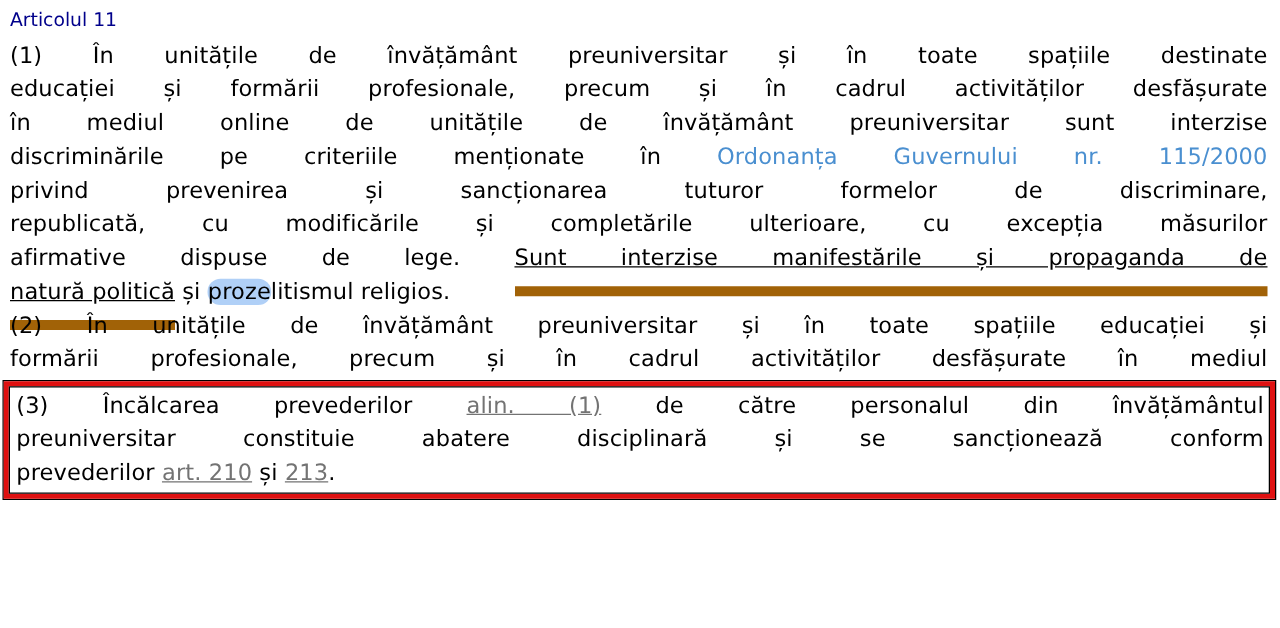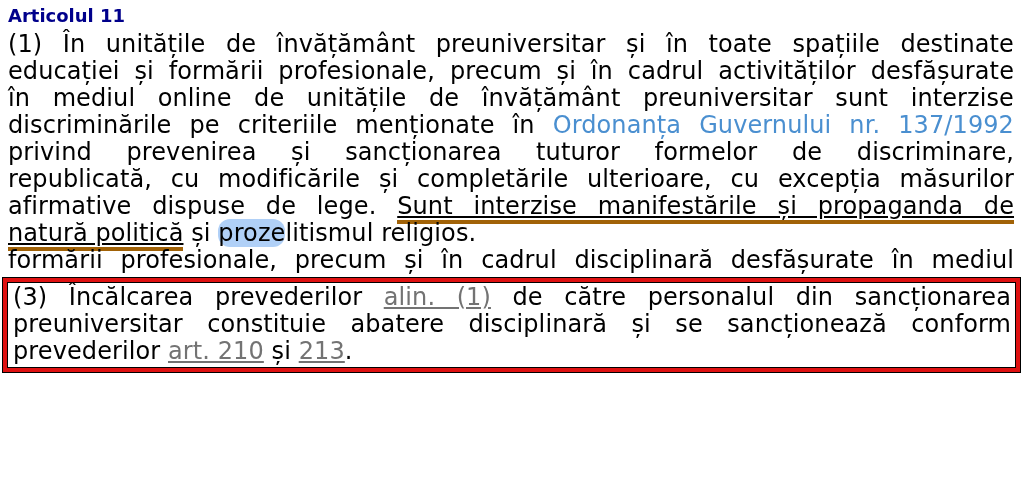--- a/index.html
+++ b/index.html
@@ -11,50 +11,50 @@
     width: 1024px;
     height: 502px;
     overflow: hidden;
     font-family: "DejaVu Sans", "Liberation Sans", sans-serif;
     color: #000000;
   }
   .doc {
     padding: 5px 10px 0 8px;
   }
   .article-title {
-    font-size: 18px;
-    font-weight: bold;
+    font-size: 15px;
+    font-weight: normal;
     color: #00008b;
     line-height: 22px;
     margin: 0 0 4px 0;
   }
   .line {
-    font-size: 24px;
+    font-size: 18px;
     line-height: 27px;
     text-align: justify;
     text-align-last: justify;
     letter-spacing: 0.1px;
   }
   .line.no-just {
     text-align: left;
     text-align-last: left;
   }
   .blue-link {
     color: #4a8fd0;
     cursor: pointer;
   }
   .green-link {
     color: #737373;
     text-decoration: underline;
     cursor: pointer;
   }
   .red-marked {
     text-decoration: underline;
-    border-bottom: 4px solid #a16207;
-    padding-bottom: 0px;
+    border-bottom: 8px solid #a16207;
+    padding-bottom: 12px;
   }
   .sel-highlight {
     background: #b0d0f7;
     border-radius: 12px;
   }
   .p3-outer {
     border: 1px solid #000000;
     margin: 3px -7px 0 -6px;
   }
   .p3-red {
@@ -69,34 +69,35 @@
 <body>
 
 <div class="doc">
 
   <div class="article-title">Articolul 11</div>
 
   <div>
     <div class="line">(1) În unitățile de învățământ preuniversitar și în toate spațiile destinate</div>
     <div class="line">educației și formării profesionale, precum și în cadrul activităților desfășurate</div>
     <div class="line">în mediul online de unitățile de învățământ preuniversitar sunt interzise</div>
-    <div class="line"><span>discriminările pe criteriile menționate în </span><span class="blue-link">Ordonanța Guvernului nr. 137/1992</span></div>
+    <div class="line"><span>discriminările pe criteriile menționate în </span><span class="blue-link">Ordonanța Guvernului nr. 115/2000</span></div>
     <div class="line">privind prevenirea și sancționarea tuturor formelor de discriminare,</div>
     <div class="line">republicată, cu modificările și completările ulterioare, cu excepția măsurilor</div>
     <div class="line"><span>afirmative dispuse de lege. </span><span class="red-marked">Sunt interzise manifestările și propaganda de</span></div>
     <div class="line no-just"><span class="red-marked">natură politică</span><span> și </span><span class="sel-highlight">proze</span><span>litismul religios.</span></div>
   </div>
 
   <div>
-    <div class="line">formării profesionale, precum și în cadrul disciplinară desfășurate în mediul</div>
+    <div class="line">(2) În unitățile de învățământ preuniversitar și în toate spațiile educației și</div>
+    <div class="line">formării profesionale, precum și în cadrul activităților desfășurate în mediul</div>
   </div>
 
   <div class="p3-outer">
     <div class="p3-red">
       <div class="p3-inner">
-        <div class="line"><span>(3) Încălcarea prevederilor </span><span class="green-link">alin. (1)</span><span> de către personalul din sancționarea</span></div>
+        <div class="line"><span>(3) Încălcarea prevederilor </span><span class="green-link">alin. (1)</span><span> de către personalul din învățământul</span></div>
         <div class="line">preuniversitar constituie abatere disciplinară și se sancționează conform</div>
         <div class="line no-just"><span>prevederilor </span><span class="green-link">art. 210</span><span> și </span><span class="green-link">213</span><span>.</span></div>
       </div>
     </div>
   </div>
 
 </div>
 
 </body></html>

